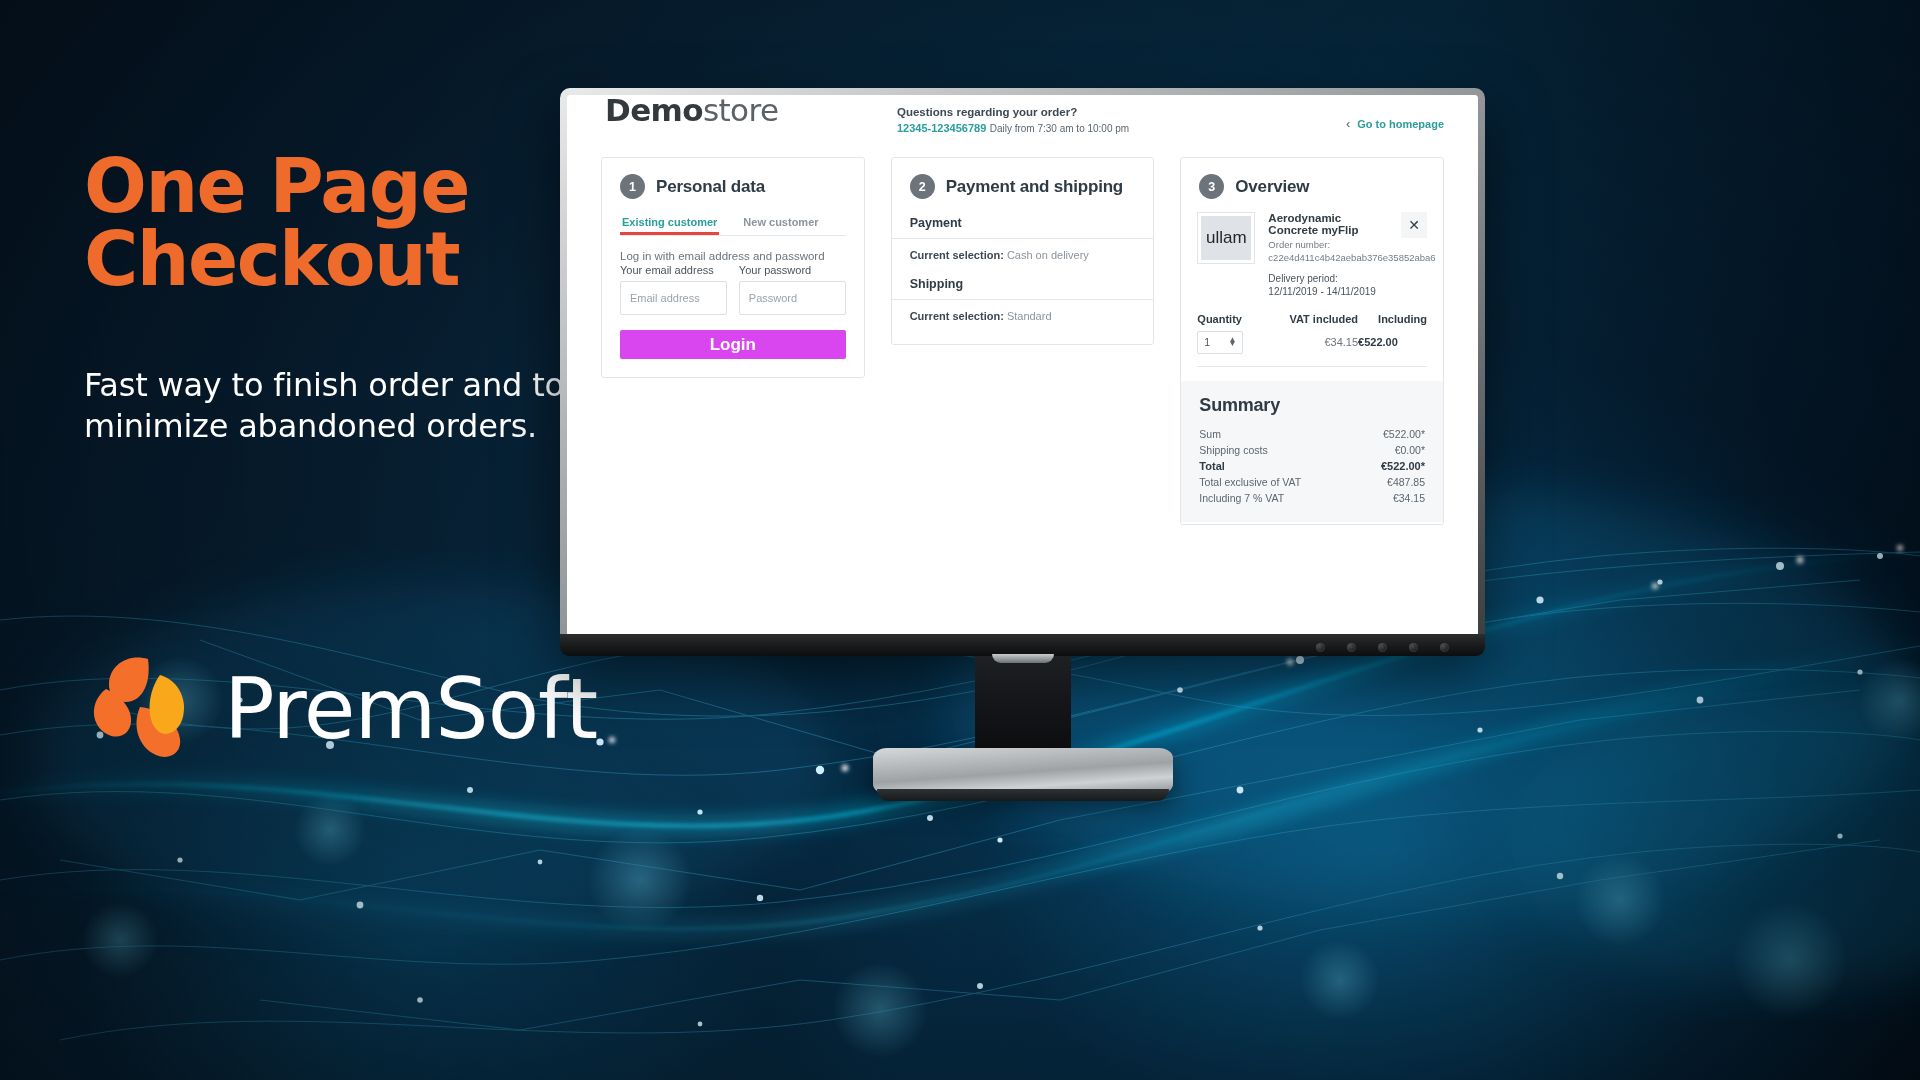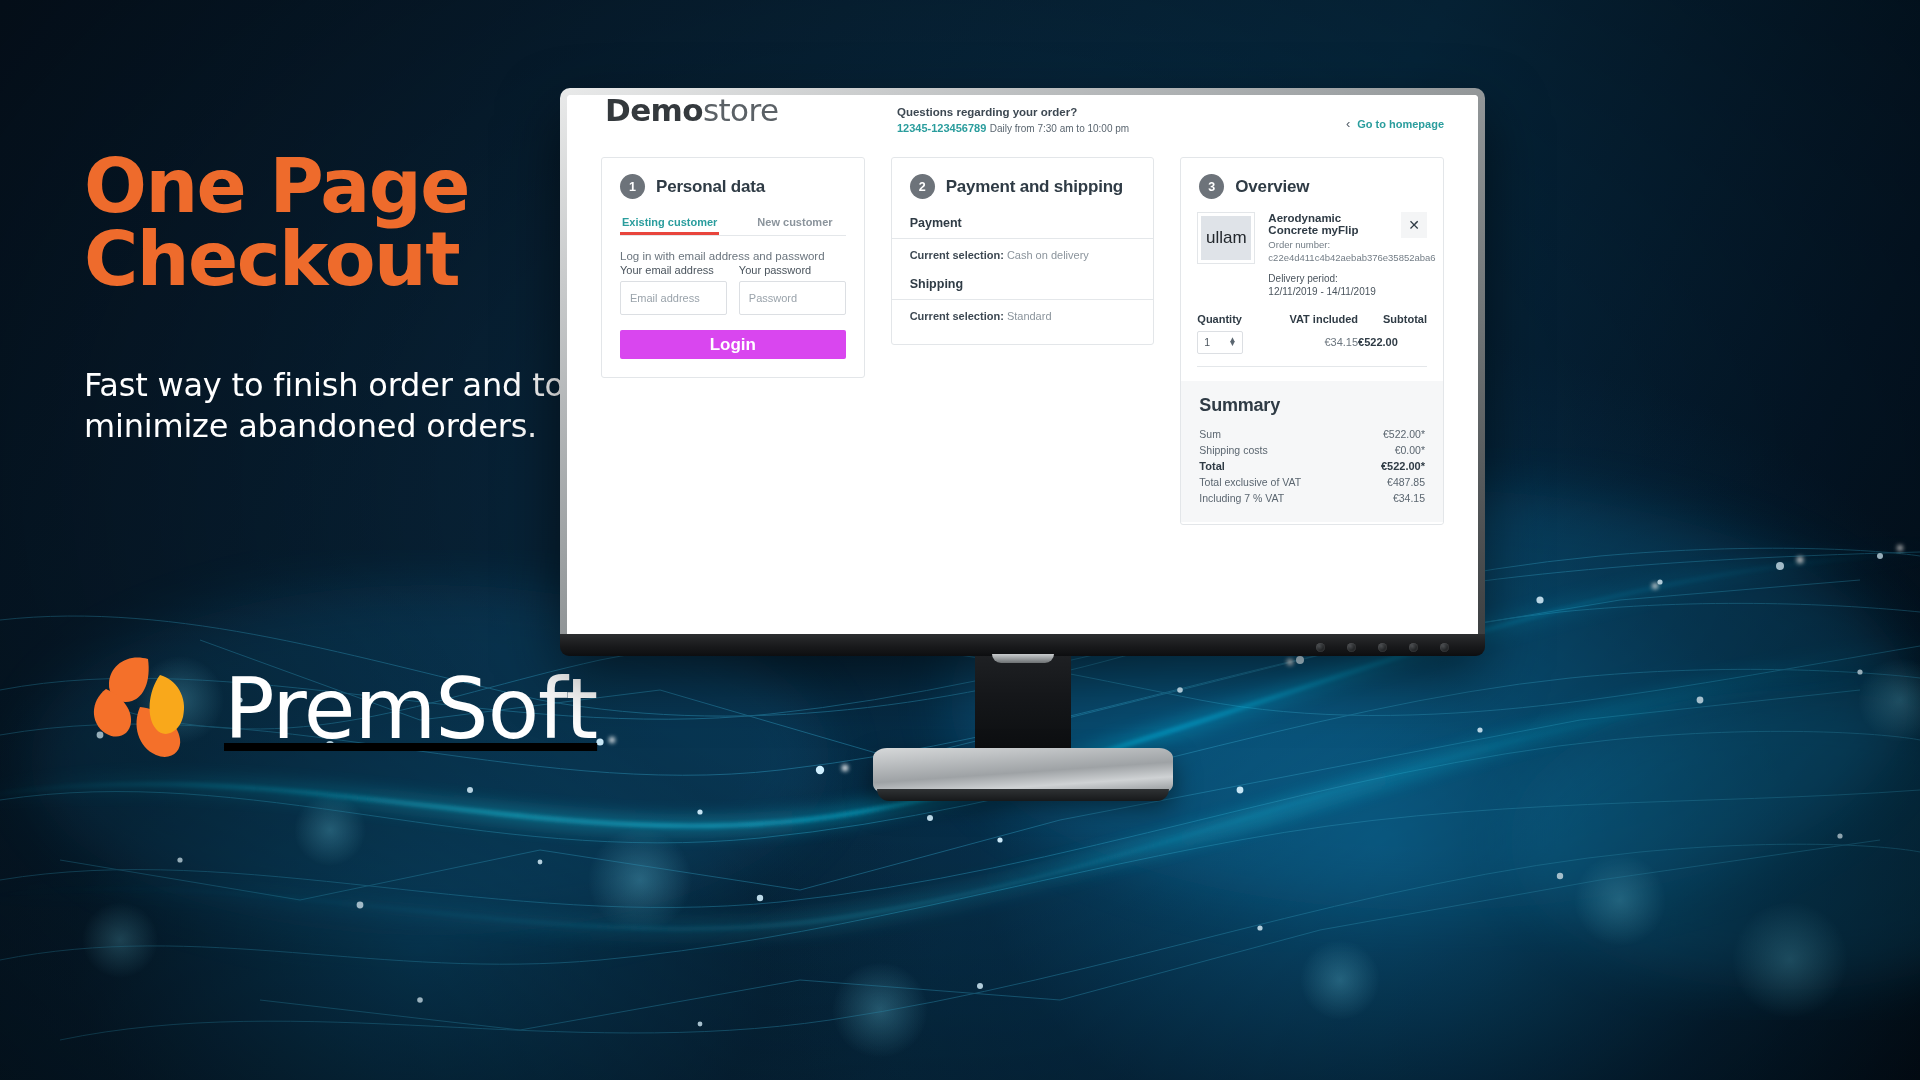--- a/index.html
+++ b/index.html
@@ -28,21 +28,21 @@
     font-weight:bold;font-size:74px;line-height:.98;
     color:#ee6b2c;letter-spacing:-1.5px;margin:0;
   }
   .headline .l2{display:block;}
   .subhead{
     margin:70px 0 0 0;color:#ffffff;font-size:32px;line-height:1.27;
     font-family:"DejaVu Sans",sans-serif;font-weight:400;letter-spacing:-.2px;
   }
 
   
-  .logo-wrap{position:absolute;left:88px;top:645px;display:flex;align-items:center;text-decoration:underline;}
+  .logo-wrap{position:absolute;left:88px;top:645px;display:flex;align-items:center;}
   .logo-mark{position:relative;width:128px;height:128px;flex:none;}
   .logo-text{
     color:#fff;font-size:84px;font-weight:400;letter-spacing:-1px;
     font-family:"DejaVu Sans",sans-serif;margin-left:8px;line-height:1;
     white-space:nowrap;
   }
 
   
   .monitor{position:absolute;left:560px;top:88px;width:925px;}
   .bezel{
@@ -115,21 +115,21 @@
   .card-hd{display:flex;align-items:center;gap:11px;padding:16px 18px 13px 18px;}
   .step{
     width:25px;height:25px;border-radius:50%;background:#6d737a;color:#fff;
     display:flex;align-items:center;justify-content:center;
     font-size:12.5px;font-weight:bold;flex:none;
   }
   .card-title{font-size:17px;font-weight:bold;color:#2f3b45;letter-spacing:-.2px;}
 
   
   .c1-body{padding:0 18px 18px 18px;}
-  .tabs{display:flex;gap:36px;border-bottom:1px solid #e4e7ea;margin-bottom:14px;}
+  .tabs{display:flex;gap:22px;border-bottom:1px solid #e4e7ea;margin-bottom:14px;}
   .tab{padding:4px 2px 7px 2px;font-size:11px;font-weight:bold;color:#8b949c;cursor:pointer;}
   .tab.active{color:#2a9d9d;box-shadow:inset 0 -3px 0 0 #e8453c;}
   .hint{font-size:11.5px;color:#6b757e;margin-bottom:2px;}
   .field-row{display:flex;gap:12px;}
   .field{flex:1;min-width:0;}
   .flabel{font-size:11px;color:#4a545d;margin-bottom:5px;}
   .finput{
     width:100%;box-sizing:border-box;height:27px;border:1px solid #dcdfe3;border-radius:2px;
     padding:16px 9px;font-size:11px;color:#3d4852;font-family:"Liberation Sans",sans-serif;
     background:#fff;
@@ -420,21 +420,21 @@
                     <span class="ml">c22e4d411c4b42aebab376e35852aba6</span>
                   </div>
                   <div class="prod-del">Delivery period: 12/11/2019 - 14/11/2019</div>
                 </div>
                 <button class="btn-x">✕</button>
               </div>
 
               <div class="qty-head">
                 <div class="qh1">Quantity</div>
                 <div class="qh2">VAT included</div>
-                <div class="qh3">Subtotal</div>
+                <div class="qh3">Including</div>
               </div>
               <div class="qty-row">
                 <div class="qbox">
                   <div class="stepper">
                     <span>1</span>
                     <span class="spin">
                         <span>▲</span>
                         <span>▼</span>
                       </span>
                   </div>

